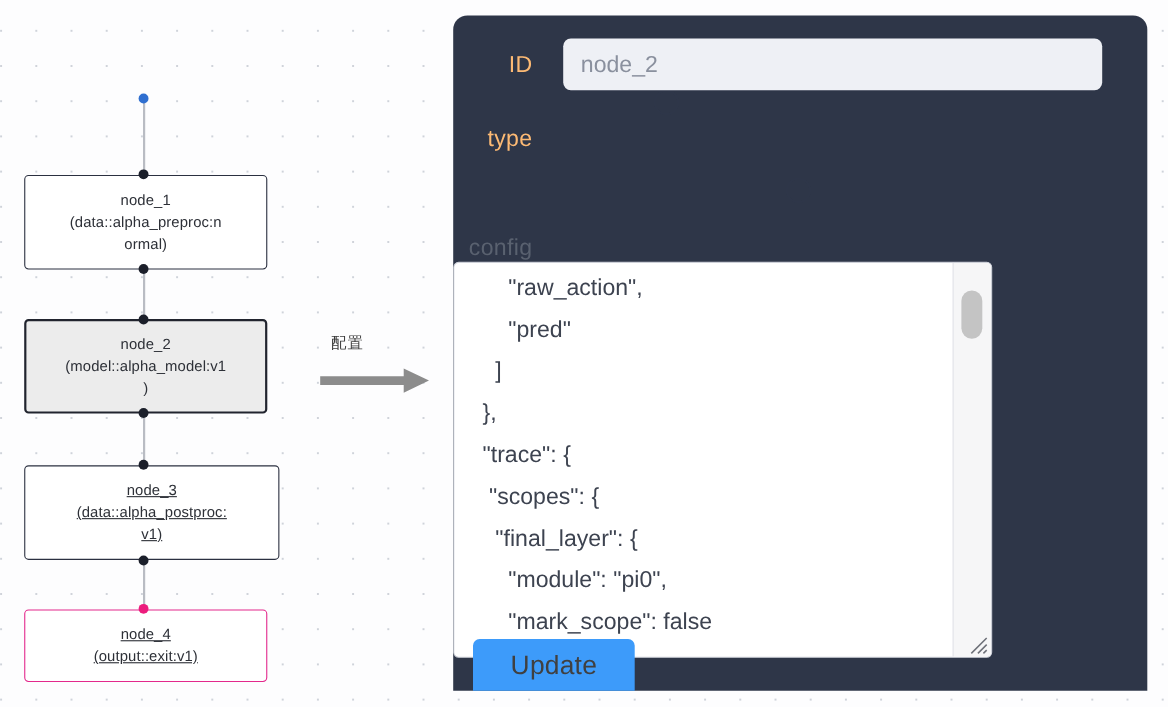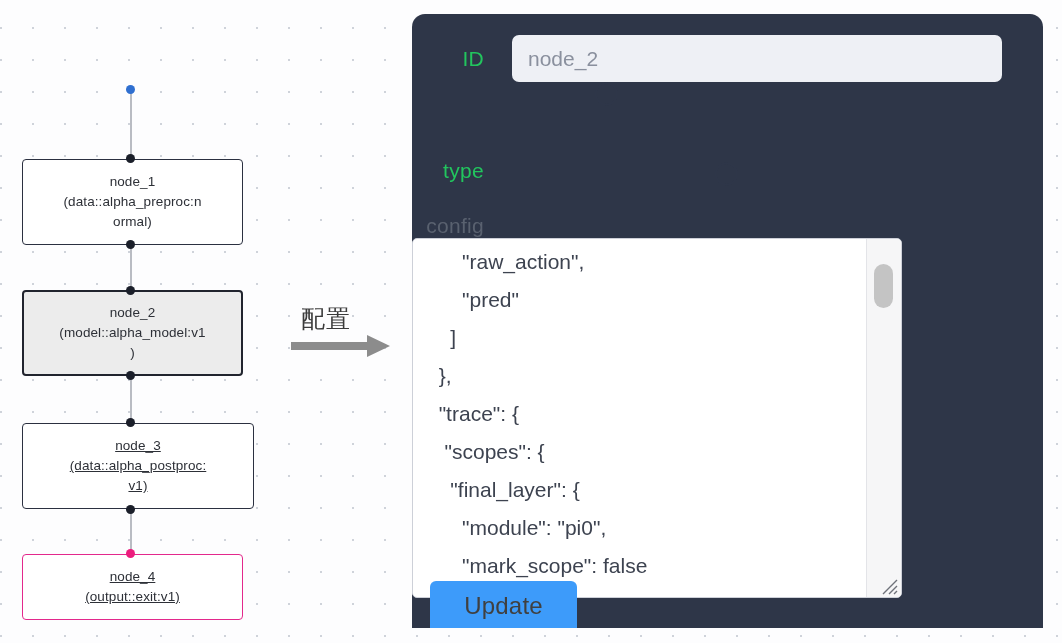--- a/index.html
+++ b/index.html
@@ -67,21 +67,21 @@
     position: absolute;
     width: 2px;
     background: #b9bcc3;
     z-index: 2;
   }
 
   
   .arrow-label {
     position: absolute;
     color: #3b3b3b;
-    font-size: 24px;
+    font-size: 14px;
     letter-spacing: 1px;
     font-family: Liberation Sans, sans-serif;
     white-space: nowrap;
   }
   .arrow-svg { position: absolute; }
 
   
   .panel {
     position: absolute;
     left: 412px;
@@ -103,21 +103,21 @@
   .field-row {
     position: absolute;
     display: flex;
     align-items: center;
   }
   .field-label {
     width: 100px;
     text-align: right;
     padding-right: 28px;
     box-sizing: border-box;
-    color: #22c55e;
+    color: #fdba74;
     font-size: 21px;
     letter-spacing: .3px;
   }
   .field-input {
     box-sizing: border-box;
     background: #eef0f5;
     border: none;
     border-radius: 7px;
     color: #8a909e;
     font-size: 21px;
@@ -264,21 +264,21 @@
       <div class="wm" style="left:180px; top:60px;">○</div>
       <div class="wm" style="left:300px; top:140px;">○</div>
       <div class="wm" style="left:60px;  top:230px;">○</div>
     </div>
 
     <div class="field-row" style="left:0; top:21px;">
       <div class="field-label">ID</div>
       <input class="field-input" type="text" readonly="" style="width: 490px; height: 47px;" value="node_2">
     </div>
 
-    <div class="field-row" style="left:0; top:101px;margin-top:44px;">
+    <div class="field-row" style="left:0; top:101px;">
       <div class="field-label">type</div>
     </div>
 
     <div class="config-row">
       <div class="config-label">config</div>
       <div class="config-box">
         <pre class="config-text">      "raw_action",
       "pred"
     ]
   },

